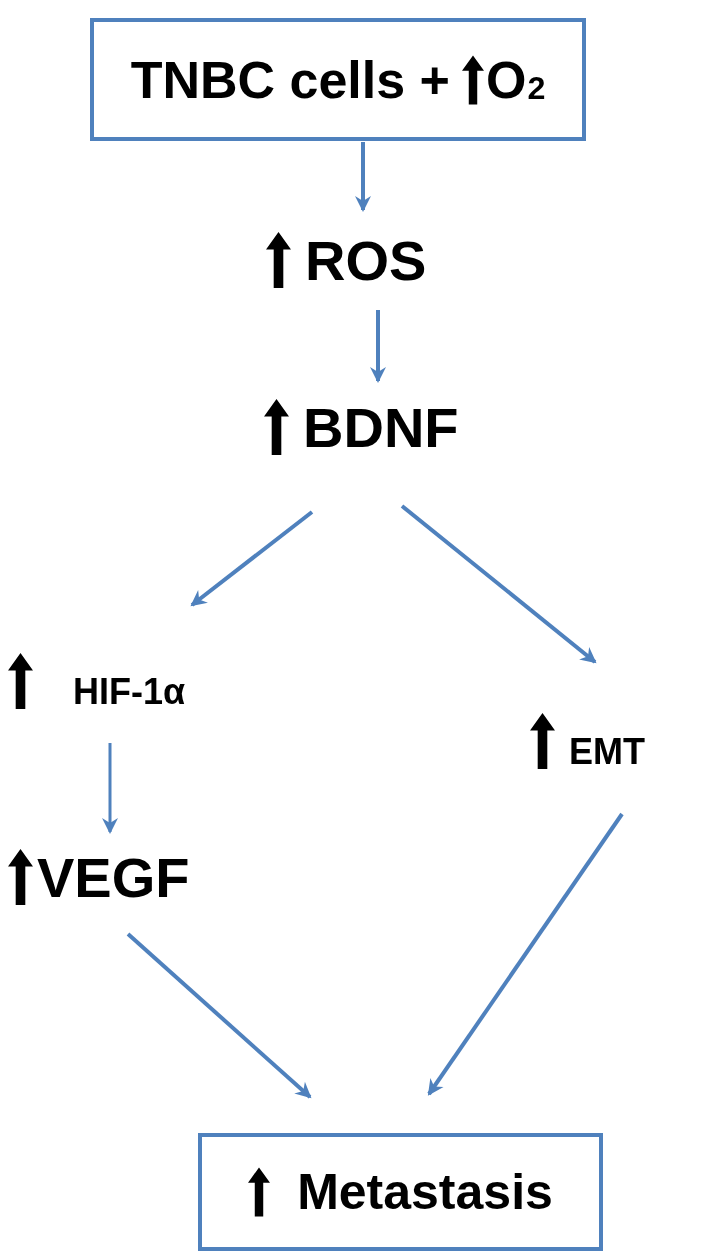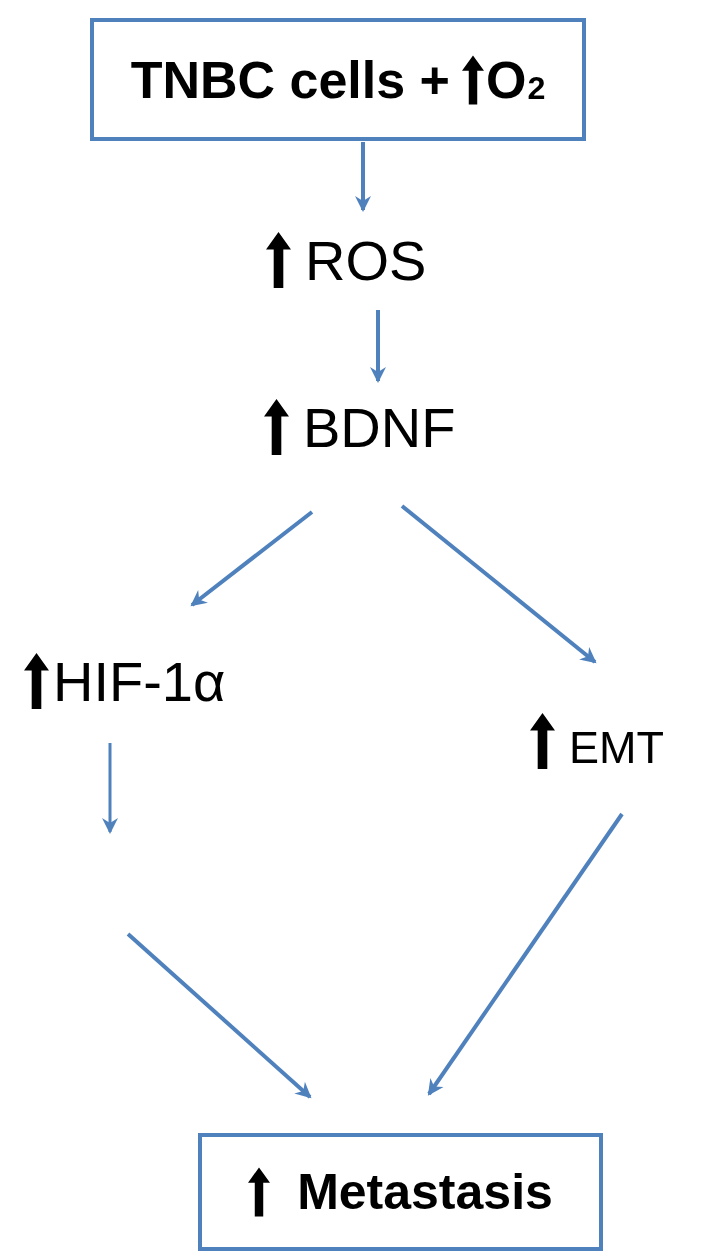--- a/index.html
+++ b/index.html
@@ -21,30 +21,30 @@
     border: 4px solid var(--accent, #4f81bd);
     background: #ffffff;
     display: flex; align-items: center; justify-content: center;
     white-space: nowrap;
   }
   .top-box  { left: 90px;  top: 18px;   width: 488px; height: 115px; font-size: 52px; font-weight: 700; }
   .end-box  { left: 198px; top: 1133px; width: 397px; height: 110px; font-size: 50px; font-weight: 700; gap: 24px; }
 
   .node {
     position: absolute;
-    font-weight: 400;
+    font-weight: 700;
     white-space: nowrap;
     line-height: 1;
     display: flex; align-items: flex-end;
   }
   .node-ros  { left: 266px; top: 231px; font-size: 56px; }
   .node-bdnf { left: 264px; top: 398px; font-size: 56px; justify-content: center; }
-  .node-hif  { left: 24px;   top: 652px; font-size: 56px; }
+  .node-hif  { left: 8px;   top: 652px; font-size: 36px; gap: 36px; }
   .node-vegf { left: 8px;   top: 848px; font-size: 56px; }
-  .node-emt  { left: 530px; top: 712px; font-size: 45px; }
+  .node-emt  { left: 530px; top: 712px; font-size: 36px; }
 
   .uparrow { display: inline-block; fill: #000; }
   .uparrow.gap   { margin-right: 14px; }
   .uparrow.tight { margin-right: 4px; }
   .node .uparrow { width: 25px; height: 58px; }
   .top-box .uparrow { width: 22px; height: 54px; vertical-align: -6px; }
   .end-box .uparrow { width: 22px; height: 52px; vertical-align: -5px; }
 
   .sub { font-size: 0.62em; position: relative; top: 0.28em; margin-left: 1px; }
   .label-text { display: inline-block; }
@@ -93,20 +93,26 @@
     <span class="label-text">BDNF</span>
   </div>
 
   <div class="node node-hif">
     <svg class="uparrow tight" viewBox="0 0 26 58">
       <path d="M13,0 L26,18 L18,18 L18,58 L8,58 L8,18 L0,18 Z"></path>
     </svg>
     <span class="label-text">HIF-1α</span>
   </div>
 
+  <div class="node node-vegf">
+    <svg class="uparrow tight" viewBox="0 0 26 58">
+      <path d="M13,0 L26,18 L18,18 L18,58 L8,58 L8,18 L0,18 Z"></path>
+    </svg>
+    <span class="label-text">VEGF</span>
+  </div>
 
   <div class="node node-emt">
     <svg class="uparrow gap" viewBox="0 0 26 58">
       <path d="M13,0 L26,18 L18,18 L18,58 L8,58 L8,18 L0,18 Z"></path>
     </svg>
     <span class="label-text">EMT</span>
   </div>
 
   <div class="box end-box">
     <svg class="uparrow tight" viewBox="0 0 26 58" style="width:22px;height:52px;margin-right:3px">

